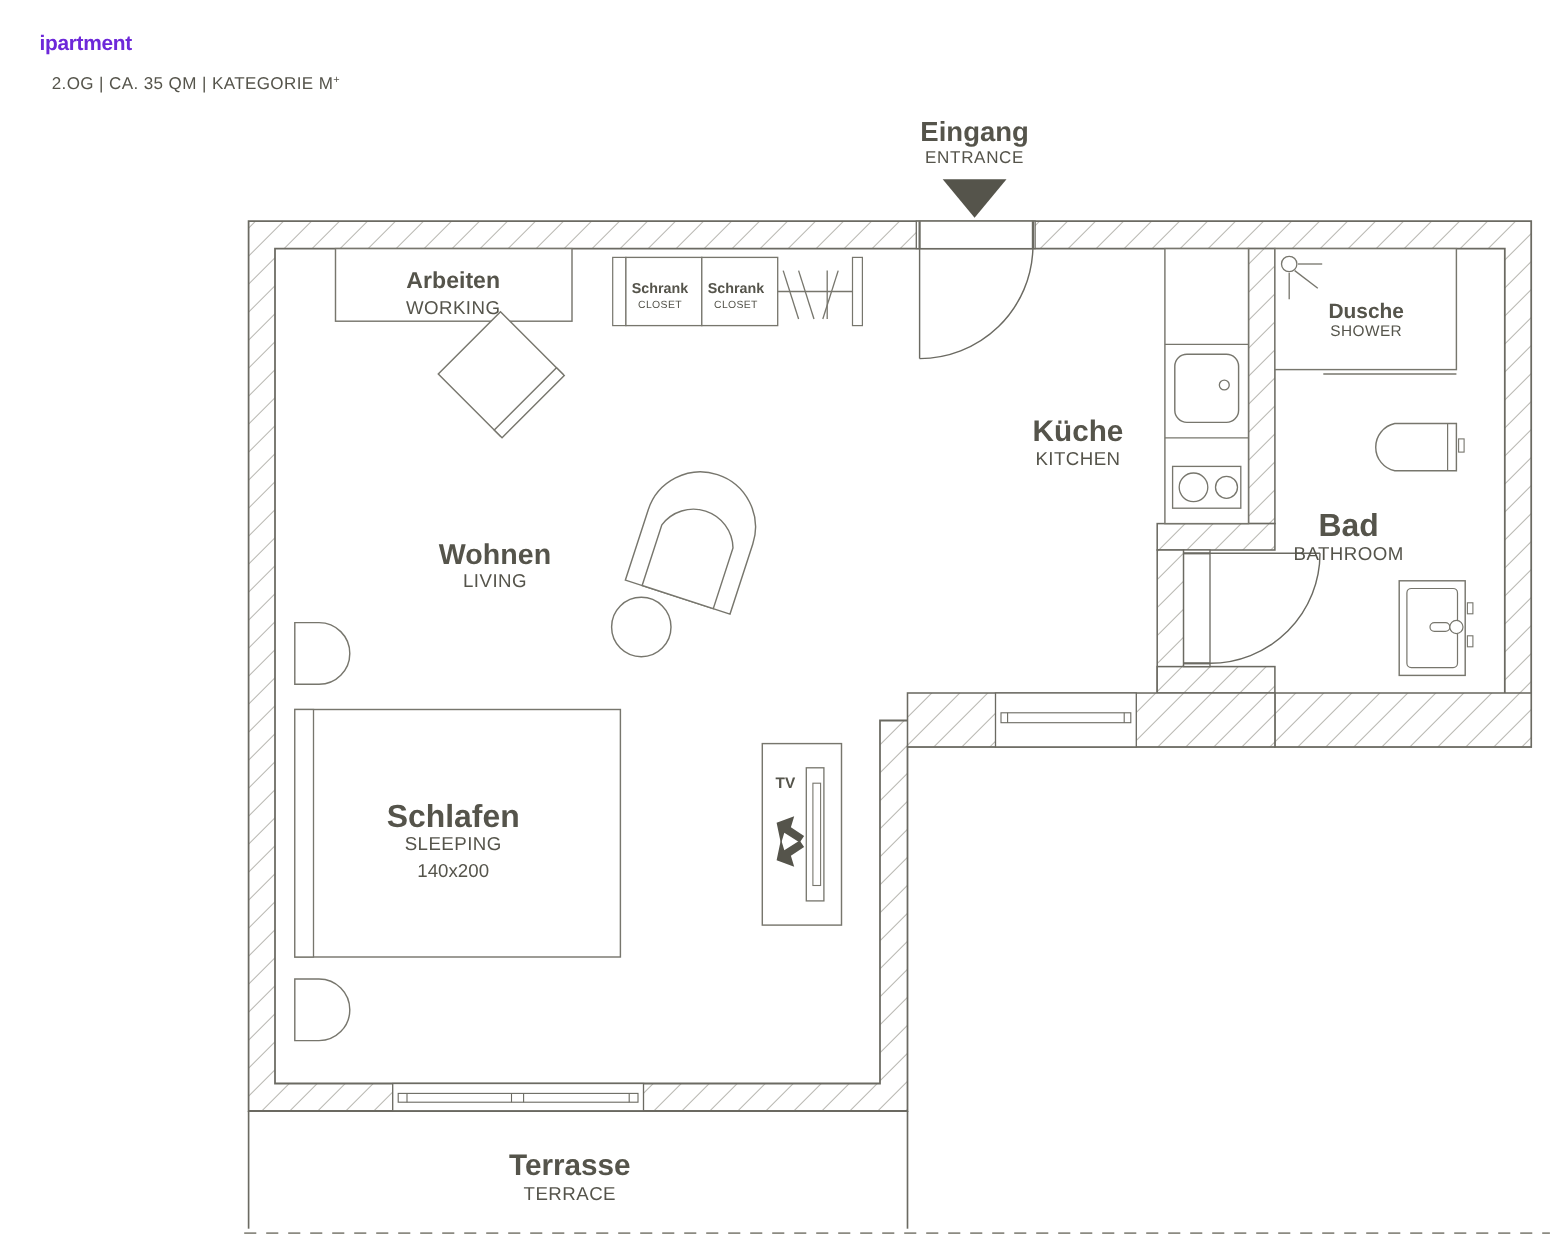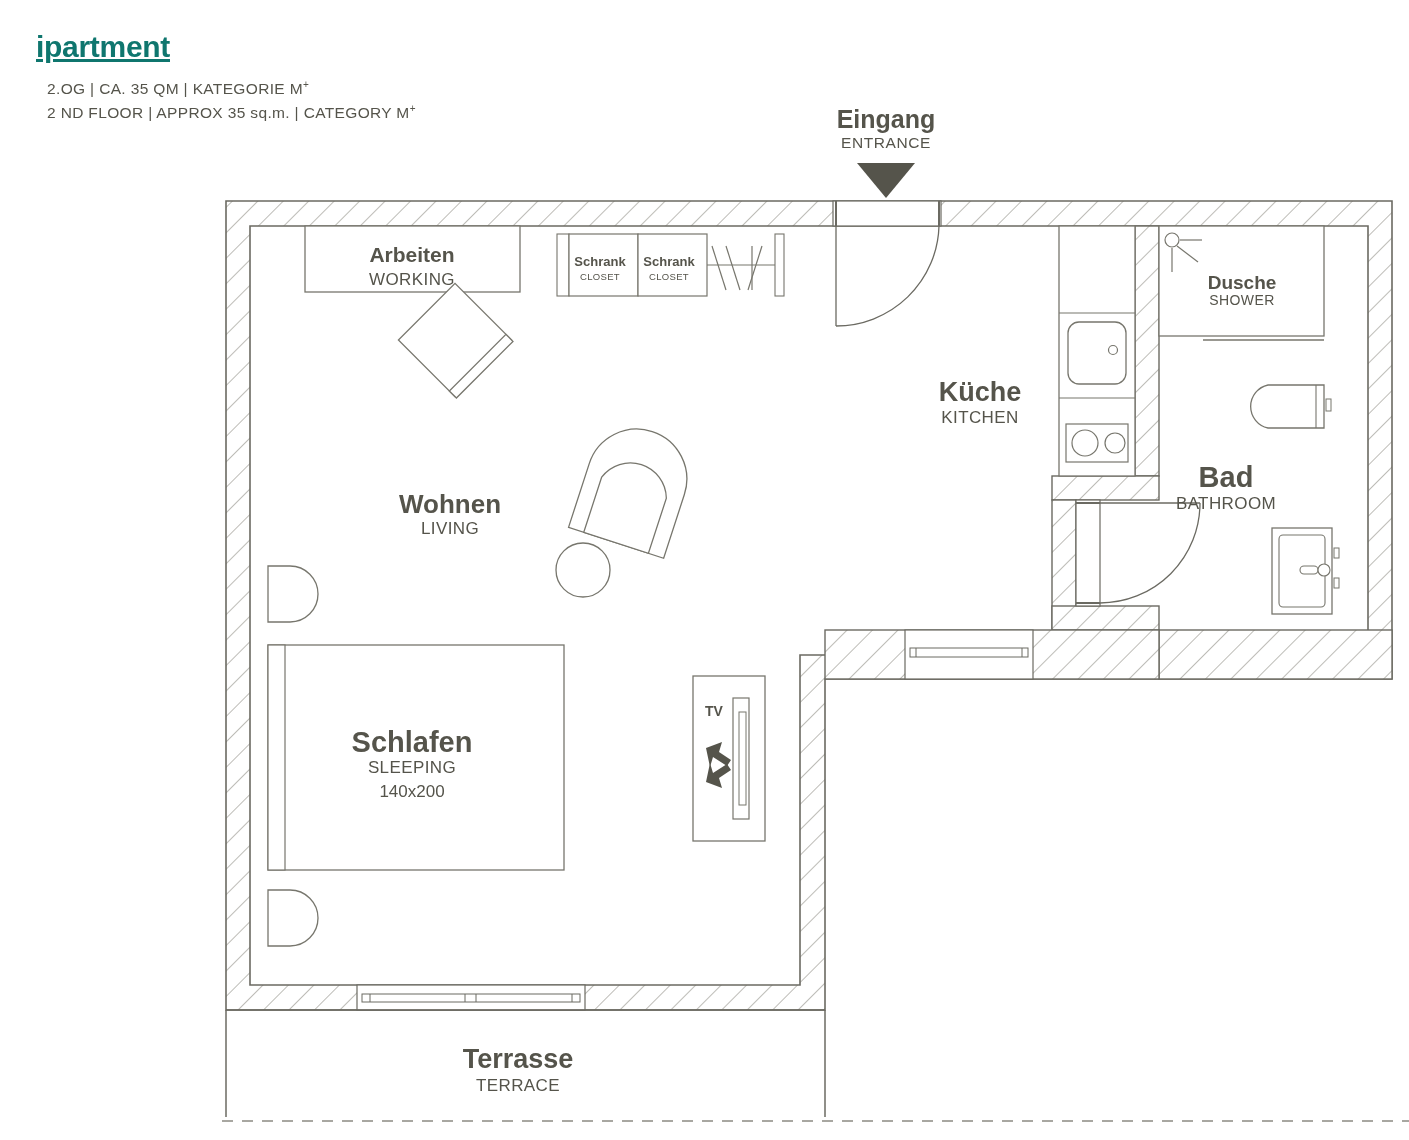--- a/index.html
+++ b/index.html
@@ -14,27 +14,26 @@
     color: #55544b;
     overflow: hidden;
     position: relative;
   }
   #header {
     position: absolute;
     left: 36px;
     top: 30px;
   }
   #brand {
-    font-size: 30px;
+    font-size: 19px;
     font-weight: bold;
     letter-spacing: -0.3px;
-    color: #0f766e;
+    color: #6d28d9;
     line-height: 1.1;
     margin: 0 0 14px 0;
-    text-decoration: underline;
   }
   .meta-line {
     font-size: 15.5px;
     letter-spacing: 0.35px;
     color: #55544b;
     line-height: 1.55;
     white-space: nowrap;
     margin-left: 11px;
   }
   .meta-line sup {
@@ -56,21 +55,20 @@
   .rm-en {
     font-weight: normal;
   }
 </style>
 </head>
 <body>
 
 <div id="header">
   <div id="brand">ipartment</div>
   <div class="meta-line"><span>2.OG | CA. 35 QM | KATEGORIE M</span><sup>+</sup></div>
-  <div class="meta-line"><span>2 ND FLOOR | APPROX 35 sq.m. | CATEGORY M</span><sup>+</sup></div>
 </div>
 
 <svg id="plan" width="1409" height="1140" viewBox="0 0 1409 1140">
   <defs>
     <pattern id="wallhatch" width="18" height="18" patternUnits="userSpaceOnUse" patternTransform="rotate(45)">
       <rect width="18" height="18" fill="#ffffff"></rect>
       <line x1="0" y1="0" x2="0" y2="18" stroke="#8c8b82" stroke-width="1.15"></line>
     </pattern>
 
     <clipPath id="wallclip">

